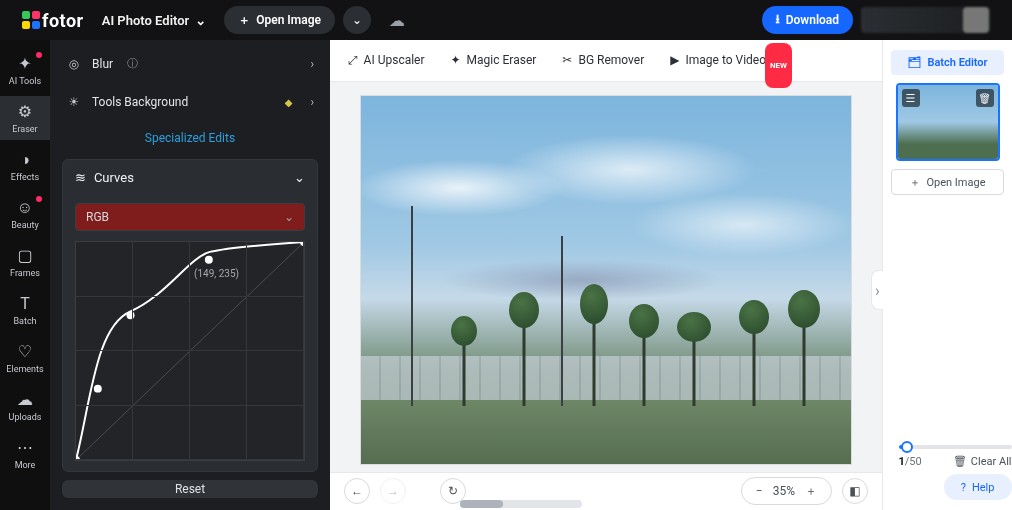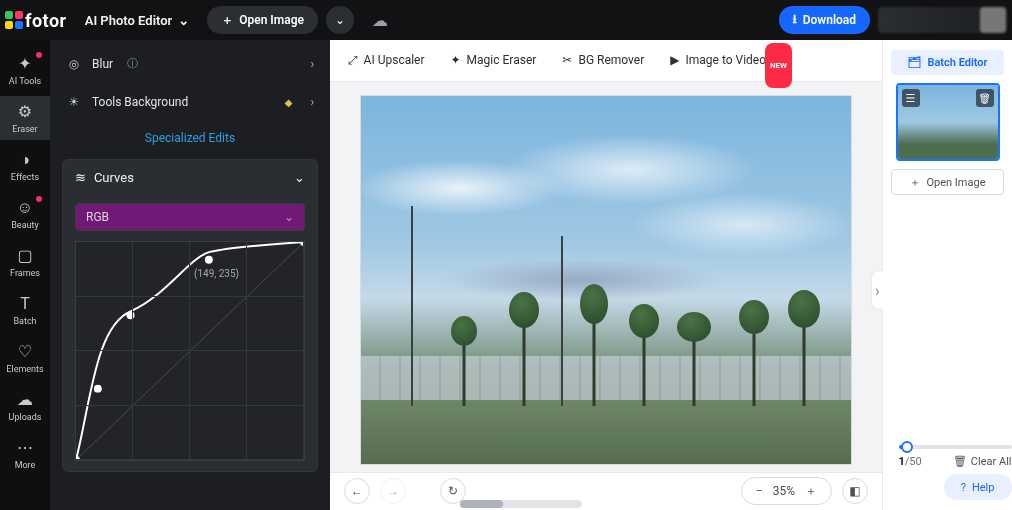--- a/index.html
+++ b/index.html
@@ -1,17 +1,17 @@
 <!DOCTYPE html>
 <html><head>
 <meta charset="utf-8">
 <style>
   * { box-sizing: border-box; margin: 0; padding: 0; font-family: -apple-system, BlinkMacSystemFont, "Segoe UI", Roboto, sans-serif; }
   body { width: 1012px; height: 510px; overflow: hidden; background: #111; color: #e5e7eb; }
-  .topbar { height: 40px; background: #121214; display: flex; align-items: center; padding: 0 4px; gap: 8px; }
+  .topbar { height: 40px; background: #121214; display: flex; align-items: center; padding: 0 21px; gap: 8px; }
   .logo { display: flex; align-items: center; gap: 1px; }
   .logo-mark { width: 20px; height: 20px; display: inline-block; }
   .logo-text { font-weight: 700; font-size: 18px; color: #fff; letter-spacing: 0.5px; }
   .mode-dd { display: flex; align-items: center; gap: 6px; color: #f1f1f1; font-size: 13px; font-weight: 600; padding: 0 10px; cursor: pointer; }
   .btn { border: none; cursor: pointer; display: flex; align-items: center; gap: 6px; font-size: 12px; }
   .btn-dark { background: #2b2e32; color: #fff; height: 28px; border-radius: 14px; padding: 0 14px; font-weight:600;}
   .btn-dark-sm { background: #2b2e32; color: #fff; height: 28px; width: 28px; border-radius: 14px; justify-content: center; }
   .btn-primary { background: #1667ff; color: #fff; height: 28px; border-radius: 14px; padding: 0 14px; font-weight:600;}
   .cloud { color: #9aa0a6; margin-left: 10px; }
   .spacer { flex: 1; }
@@ -28,21 +28,21 @@
 
   .panel { width: 280px; background: #1c1e21; display: flex; flex-direction: column; padding: 8px 12px 12px; gap: 8px; position:relative;}
   .row-item { display: flex; align-items: center; gap: 10px; padding: 8px 4px; color: #e1e3e6; font-size: 12px; border-radius: 6px; cursor:pointer;}
   .row-item .chev { margin-left: auto; color: #b6b9be; }
   .row-item .mark { color:#d8c24a; font-size:10px; margin-left:auto; }
   .row-item .ico { width:16px; text-align:center; color:#c7cad0; }
   .sec-title { text-align:center; color:#2aa0df; font-size:12px; padding:6px 0; }
   .card { background:#2a2d31; border-radius:6px; border:1px solid #33363b; }
   .card-head { display:flex; align-items:center; gap:8px; padding:10px 12px; font-size:13px; color:#f0f1f3; cursor:pointer;}
   .card-head .chev { margin-left:auto; }
-  .dd { margin:8px 12px 10px; border:1px solid #3a3d42; border-radius:4px; height:28px; display:flex; align-items:center; padding:0 10px; font-size:12px; color:#d5d7db; background:#701a75; cursor:pointer;}
+  .dd { margin:8px 12px 10px; border:1px solid #3a3d42; border-radius:4px; height:28px; display:flex; align-items:center; padding:0 10px; font-size:12px; color:#d5d7db; background:#7f1d1d; cursor:pointer;}
   .dd .chev { margin-left:auto; color:#9aa0a6; }
   .curve-area { margin:0 12px 10px; border:1px solid #3a3d42; background:linear-gradient(#222428,#222428); background-size:100% 100%; position:relative; height:220px; }
   .grid-lines::before, .grid-lines::after { content:""; position:absolute; inset:0; background:
     repeating-linear-gradient(to right, transparent 0, transparent calc(25% - 1px), #34373c 0, #34373c 25%),
     repeating-linear-gradient(to bottom, transparent 0, transparent calc(25% - 1px), #34373c 0, #34373c 25%);
   }
   .curve-svg { position:absolute; inset:0; width:100%; height:100%; }
   .coord { position:absolute; font-size:10px; color:#a4a7ad; }
   .reset-btn { margin-top:auto; background:#303338; color:#dfe1e5; height:30px; border:none; border-radius:6px; font-size:12px; cursor:pointer;}
   .panel-tab { position:absolute; right:-14px; top:230px; width:14px; height:44px; background:#1c1e21; border-radius:0 8px 8px 0; display:flex; align-items:center; justify-content:center; color:#9aa0a6; cursor:pointer;}
@@ -199,20 +199,21 @@
           <circle cx="0" cy="220" r="4" fill="#fff"></circle>
           <circle cx="22" cy="148" r="4" fill="#fff"></circle>
           <circle cx="55" cy="74" r="4" fill="#fff"></circle>
           <circle cx="134" cy="18" r="4" fill="#fff"></circle>
           <circle cx="230" cy="0" r="4" fill="#fff"></circle>
         </svg>
         <span class="coord" style="top:26px; left:118px;">(149, 235)</span>
       </div>
     </div>
 
+    <button class="reset-btn"><span>Reset</span></button>
     <div class="panel-tab">
         <span>‹</span>
       </div>
   </div>
 
   <div class="canvas-wrap">
     <div class="canvas-tabs" id="ctabs">
         <div class="ctab">
           <span>⤢</span>
           <span>AI Upscaler</span>

